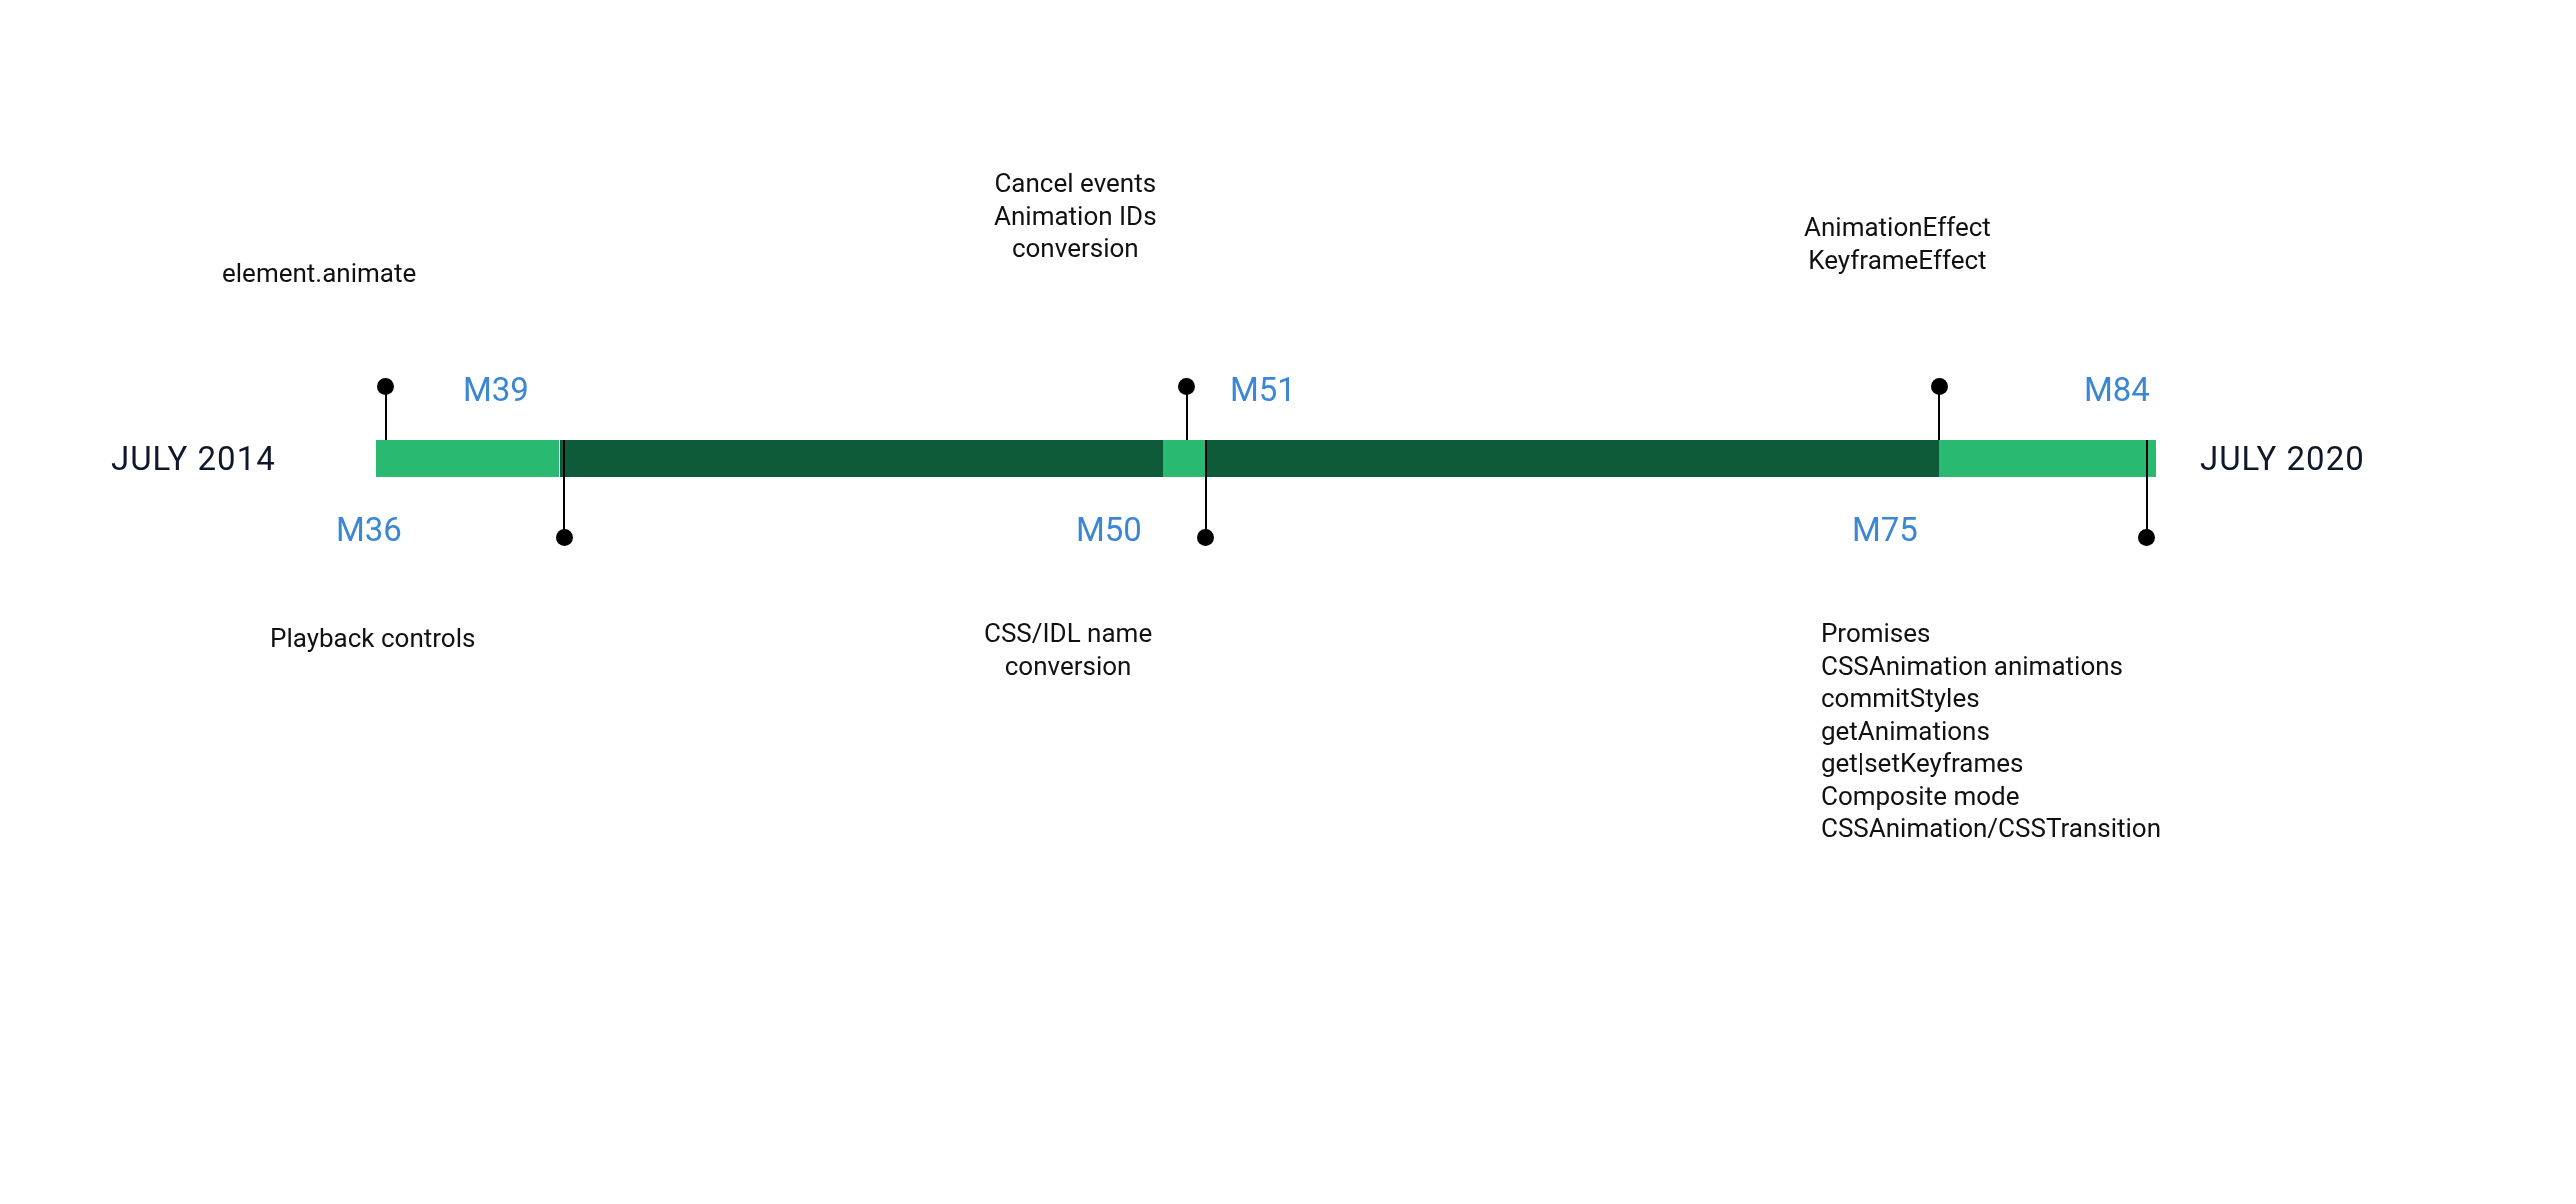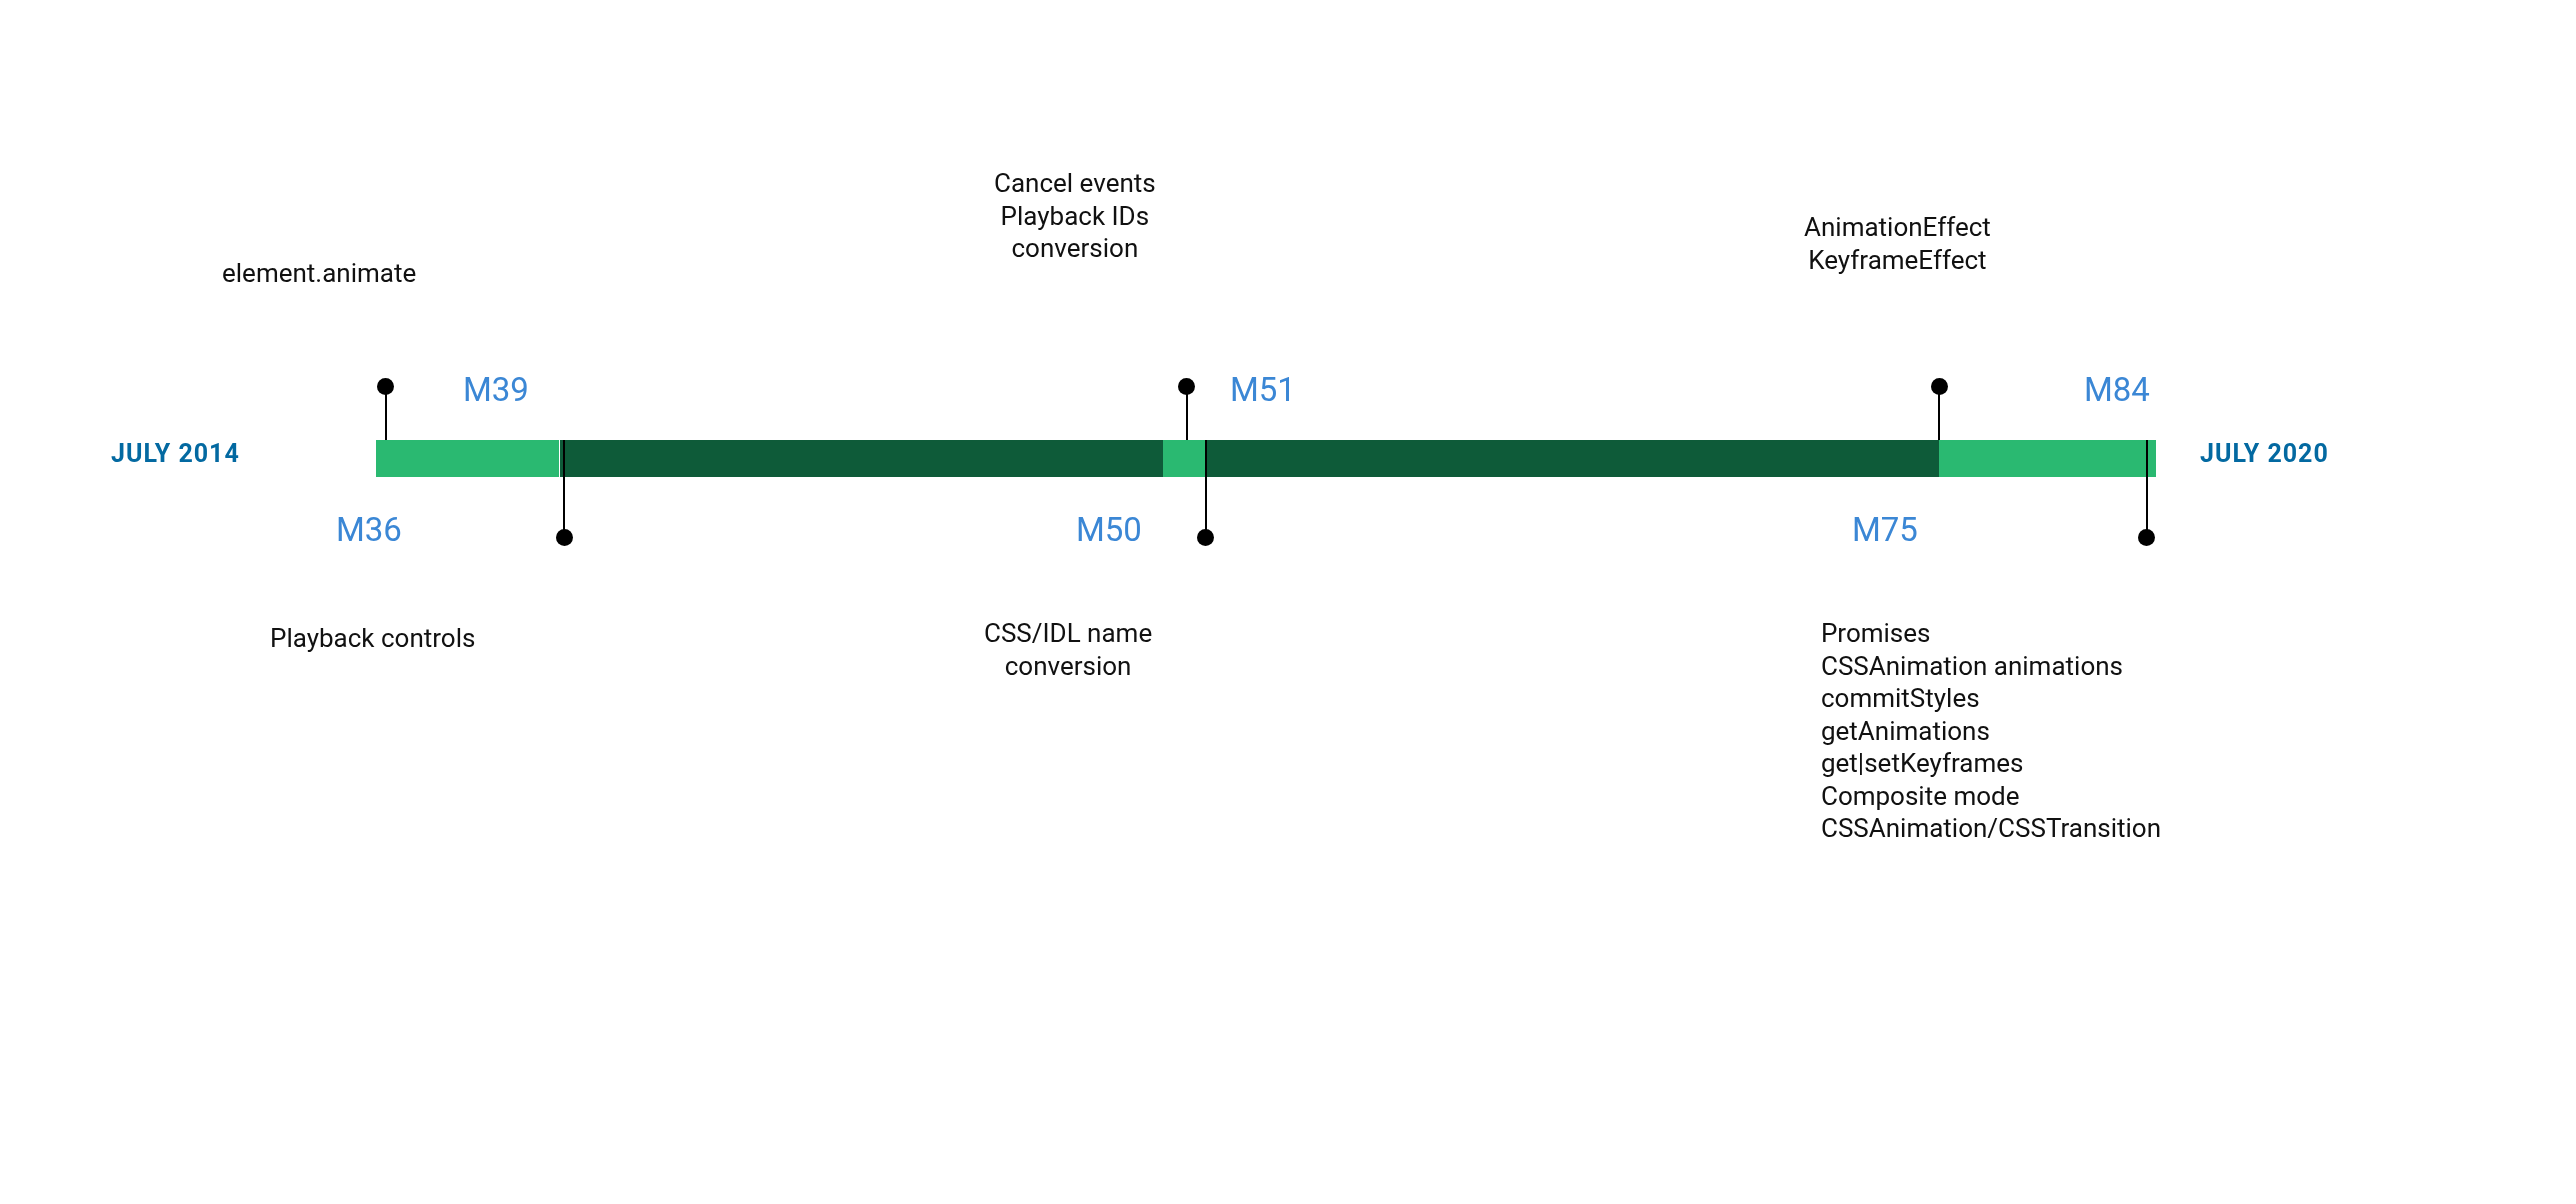--- a/index.html
+++ b/index.html
@@ -14,24 +14,24 @@
     position: relative;
     width: 2576px;
     height: 1204px;
   }
   .timeline-bar {
     position: absolute;
     height: 37px;
   }
   .date-label {
     position: absolute;
-    font-size: 25px;
-    font-weight: 700;
+    font-size: 33px;
+    font-weight: 400;
     letter-spacing: 1px;
-    color: #0369a1;
+    color: #0f172a;
   }
   .milestone-label {
     position: absolute;
     font-size: 33px;
     font-weight: 400;
     color: #3b87d5;
   }
   .event-label {
     position: absolute;
     font-size: 26px;
@@ -80,21 +80,21 @@
   <div class="dot" style="left:556px; top:529px;"></div>
   <div class="event-label" style="left:270px; top:622px;">
     <span>Playback controls</span>
   </div>
   <div class="milestone-label" style="left:463px; top:370px;">M39</div>
 
   <div class="stem" style="left:1186px; top:386px; height:54px;"></div>
   <div class="dot" style="left:1178px; top:378px;"></div>
   <div class="event-label" style="left:994px; top:167px;">
     <span>Cancel events</span><br>
-    <span>Playback IDs</span><br>
+    <span>Animation IDs</span><br>
     <span>conversion</span>
   </div>
   <div class="milestone-label" style="left:1230px; top:370px;">M51</div>
 
   <div class="stem" style="left:1205px; top:440px; height:96px;"></div>
   <div class="dot" style="left:1197px; top:529px;"></div>
   <div class="event-label" style="left:984px; top:617px;">
     <span>CSS/IDL name</span><br>
     <span>conversion</span>
   </div>

